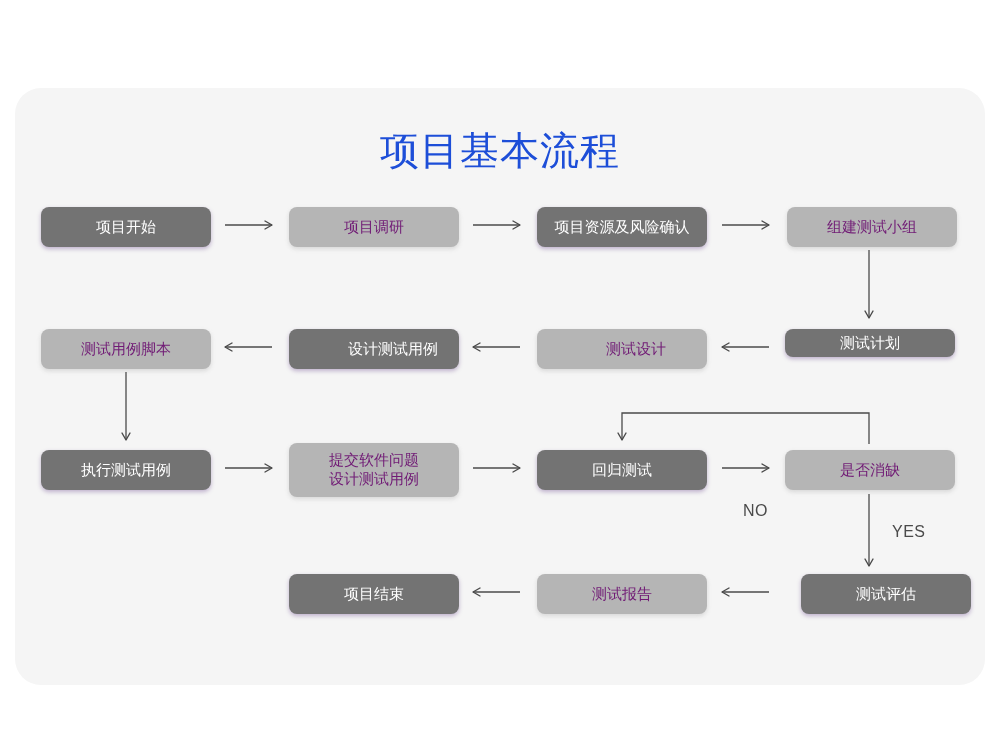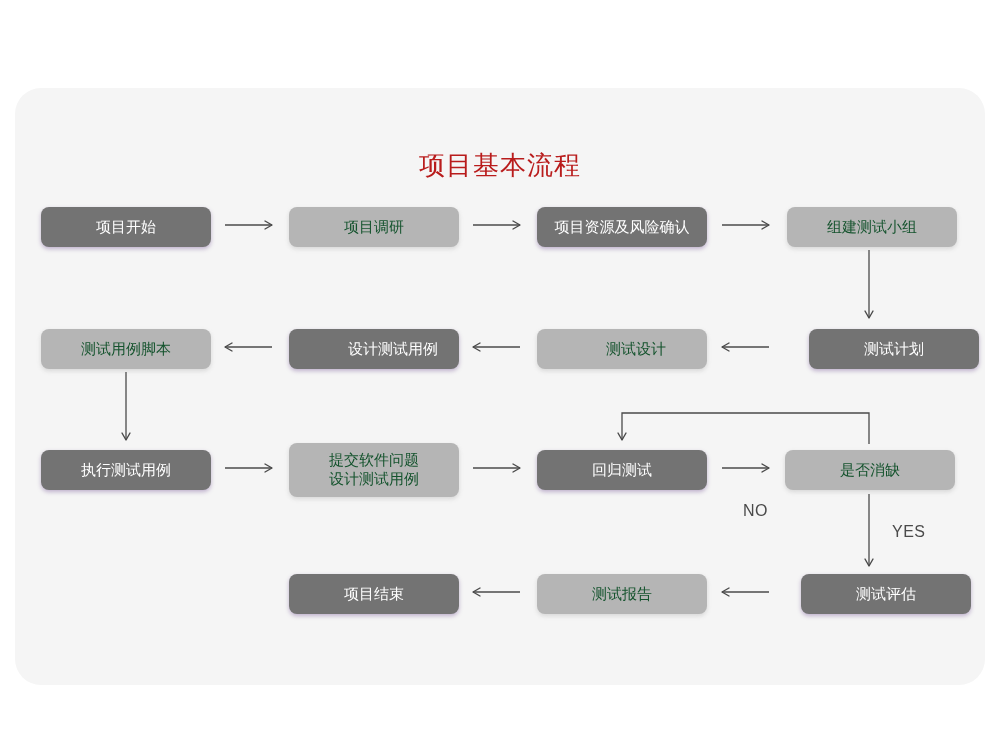--- a/index.html
+++ b/index.html
@@ -20,25 +20,25 @@
     top: 88px;
     width: 970px;
     height: 597px;
     background: #f5f5f5;
     border-radius: 26px;
   }
 
   #chart-title {
     position: absolute;
     left: 0;
-    top: 60px;
+    top: 36px;
     width: 970px;
     text-align: center;
-    font-size: 26px;
-    color: #b91c1c;
+    font-size: 39px;
+    color: #1d4ed8;
     letter-spacing: 1px;
     font-weight: normal;
   }
 
   
   .node {
     position: absolute;
     display: flex;
     align-items: center;
     justify-content: center;
@@ -49,21 +49,21 @@
     box-sizing: border-box;
     padding: 0 6px;
   }
   .node.purple {
     background: #737373;
     color: #ffffff;
     box-shadow: 0 2px 4px rgba(90, 50, 130, 0.35);
   }
   .node.gray {
     background: #b5b5b5;
-    color: #14532d;
+    color: #701a75;
     box-shadow: 0 2px 4px rgba(140, 140, 140, 0.28);
   }
 
   
   #connectors {
     position: absolute;
     left: 0;
     top: 0;
     width: 1000px;
     height: 750px;
@@ -131,21 +131,21 @@
   <div class="node purple" style="left:522px; top:119px; width:170px; height:40px;">项目资源及风险确认</div>
 
   <div class="node gray" style="left:772px; top:119px; width:170px; height:40px;">组建测试小组</div>
 
   <div class="node gray" style="left:26px; top:241px; width:170px; height:40px;">测试用例脚本</div>
 
   <div class="node purple" style="left:274px; top:241px; width:170px; height:40px;padding-left:44px;">设计测试用例</div>
 
   <div class="node gray" style="left:522px; top:241px; width:170px; height:40px;padding-left:34px;">测试设计</div>
 
-  <div class="node purple" style="left:770px; top:241px; width:170px; height:40px;margin-left:24px;">测试计划</div>
+  <div class="node purple" style="left:770px; top:241px; width:170px; height:28px;">测试计划</div>
 
   <div class="node purple" style="left:26px; top:362px; width:170px; height:40px;">执行测试用例</div>
 
   <div class="node gray" style="left:274px; top:355px; width:170px; height:54px; white-space:pre-line;">提交软件问题
 设计测试用例</div>
 
   <div class="node purple" style="left:522px; top:362px; width:170px; height:40px;">回归测试</div>
 
   <div class="node gray" style="left:770px; top:362px; width:170px; height:40px;">是否消缺</div>
 

